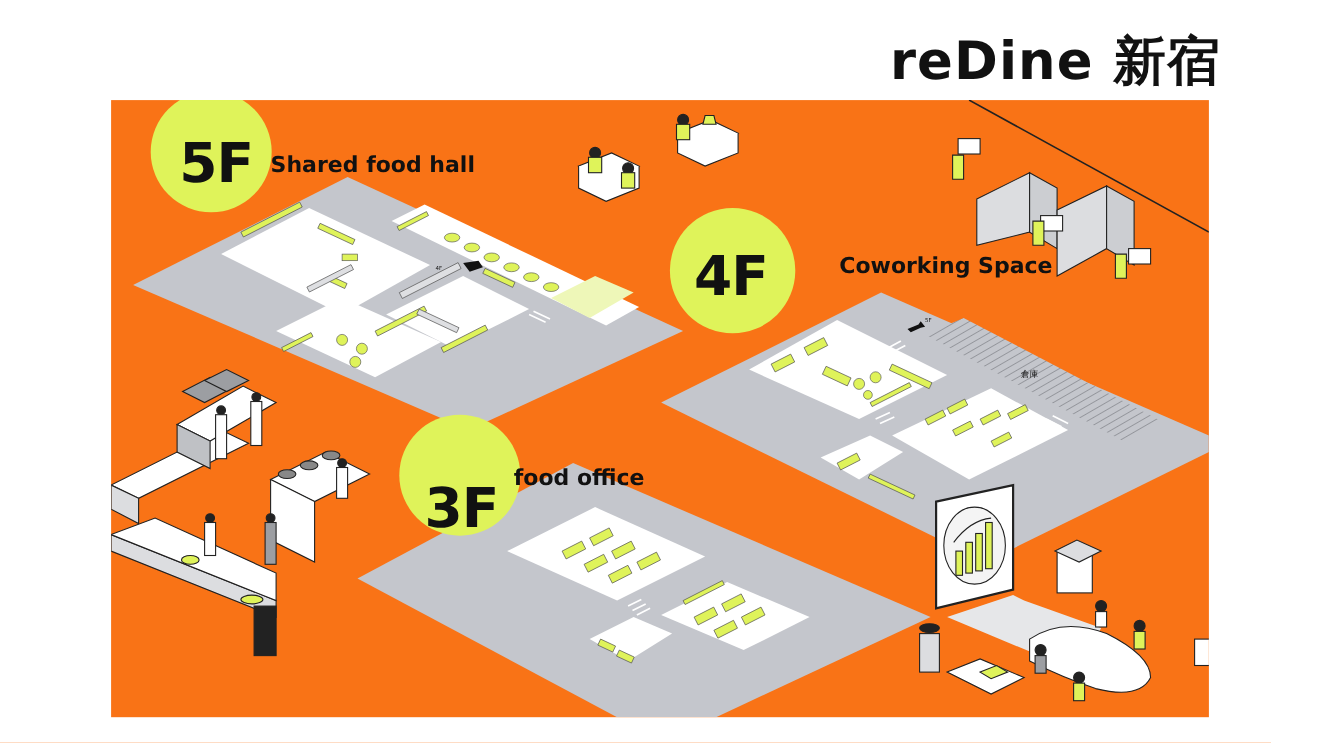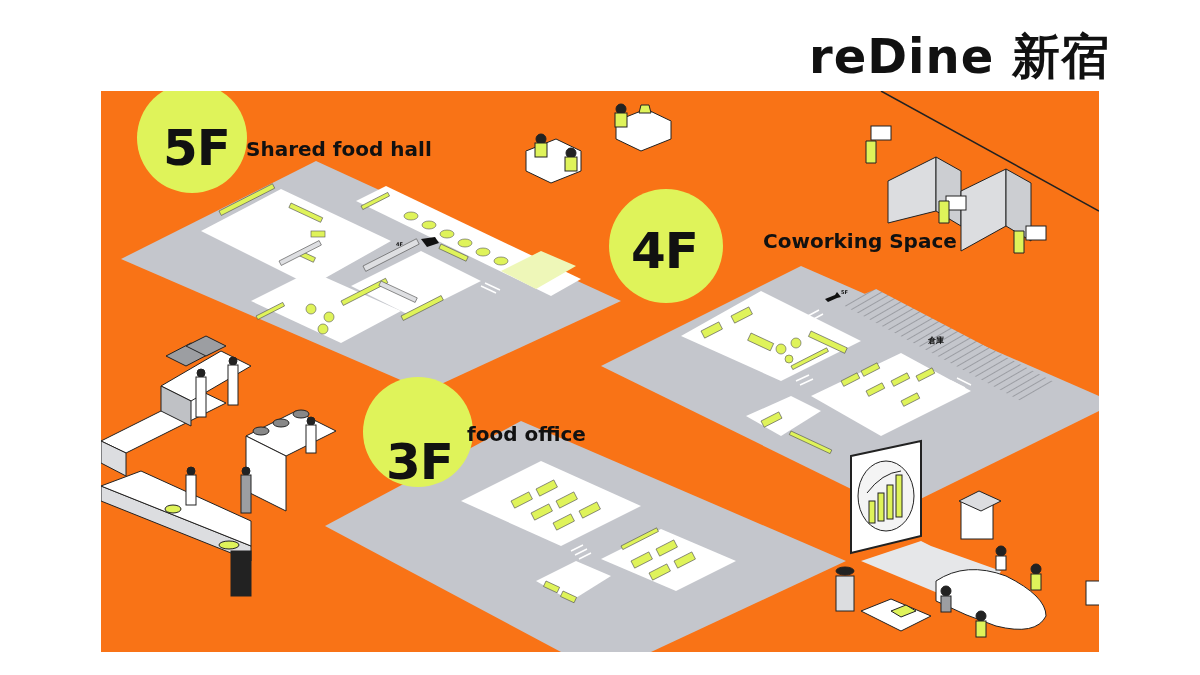--- a/index.html
+++ b/index.html
@@ -3,21 +3,21 @@
 <meta charset="utf-8">
 <style>
   html,body{margin:0;padding:0;background:#ffffff;}
   body{width:1200px;height:675px;position:relative;overflow:hidden;font-family:"DejaVu Sans","Liberation Sans",sans-serif;}
   .title{position:absolute;left:0;width:1110px;top:26px;text-align:right;font-size:48px;font-weight:bold;color:#111;letter-spacing:1px;line-height:60px;}
   .frame{position:absolute;left:101px;top:91px;width:998px;height:561px;background:#f97316;overflow:hidden;}
   svg.scene{position:absolute;left:0;top:0;width:998px;height:561px;}
   .badge{position:absolute;border-radius:50%;background:#dff35a;}
   .badge-num{position:absolute;font-family:"DejaVu Sans","Liberation Sans",sans-serif;font-weight:bold;font-size:50px;color:#111;letter-spacing:-1px;line-height:50px;}
   .badge-label{position:absolute;font-family:"DejaVu Sans","Liberation Sans",sans-serif;font-weight:bold;font-size:20px;color:#111;white-space:nowrap;line-height:24px;}
-  .storage-label{position:absolute;font-size:8px;font-weight:bold;color:#111;}
+  .storage-label{position:absolute;font-size:8px;font-weight:normal;color:#111;}
 </style>
 </head>
 <body>
 
 <div class="title">reDine 新宿</div>
 
 <div class="frame">
   <svg class="scene" viewBox="0 0 998 561">
     <defs>
       <pattern id="hatch" width="6" height="6" patternUnits="userSpaceOnUse" patternTransform="rotate(-30)">

